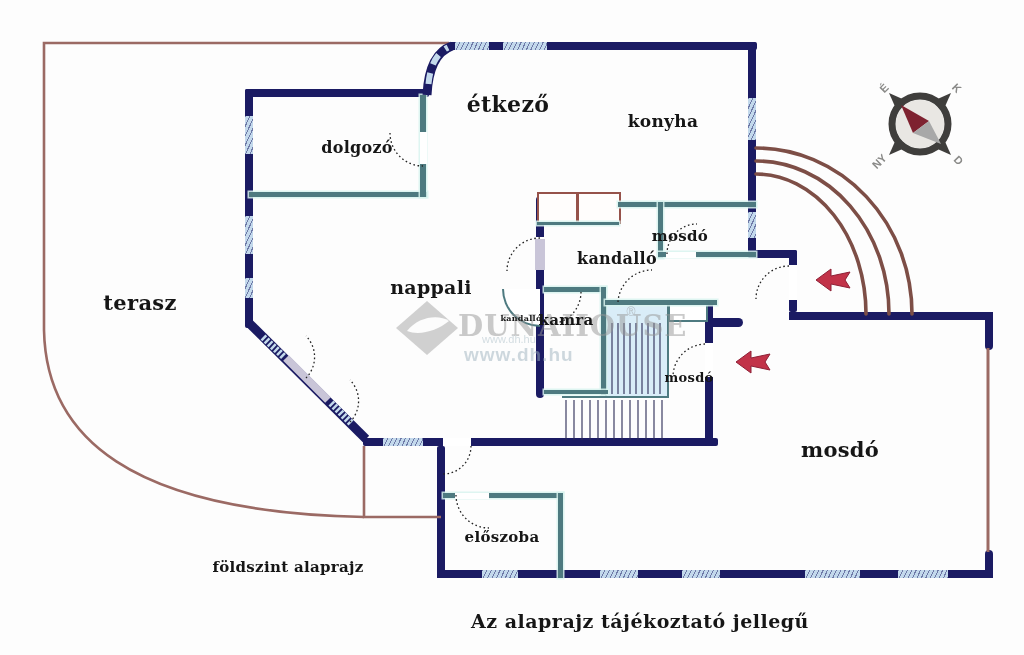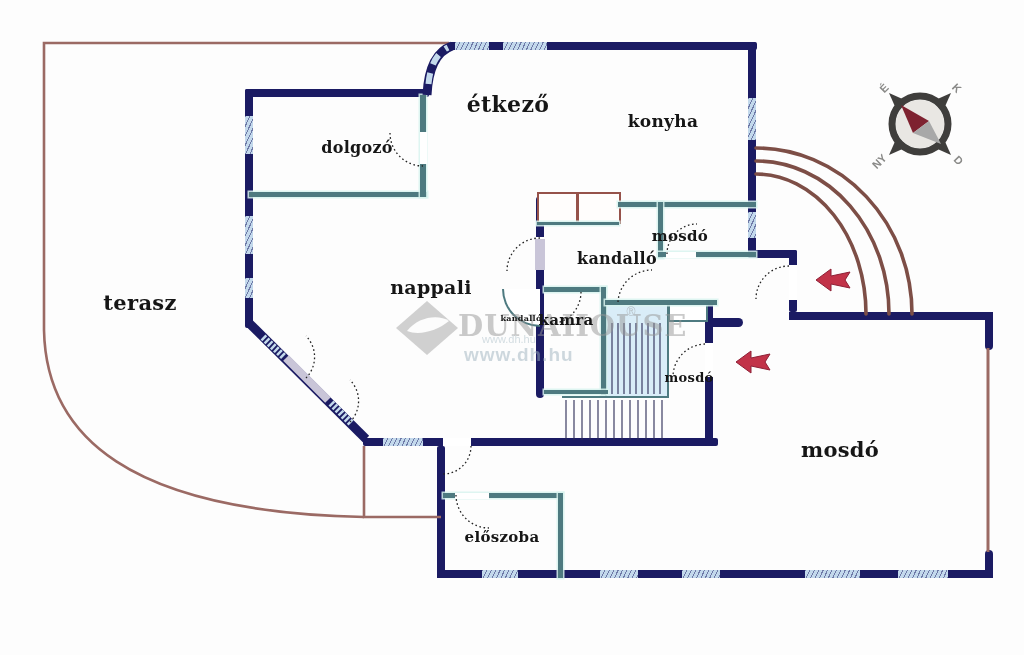--- a/index.html
+++ b/index.html
@@ -171,14 +171,16 @@
   <div class="lbl" style="left:663px;top:121px;font-size:17px;">konyha</div>
   <div class="lbl" style="left:386px;top:287px;font-size:19px;margin-left:45px;">nappali</div>
   <div class="lbl" style="left:680px;top:236px;font-size:15px;">mosdó</div>
   <div class="lbl" style="left:617px;top:258px;font-size:16px;">kandalló</div>
   <div class="lbl" style="left:566px;top:320px;font-size:15px;">kamra</div>
   <div class="lbl" style="left:521px;top:318px;font-size:8px;">kandalló</div>
   <div class="lbl" style="left:689px;top:377px;font-size:13px;">mosdó</div>
   <div class="lbl" style="left:840px;top:449px;font-size:21px;">mosdó</div>
   <div class="lbl" style="left:502px;top:537px;font-size:15px;">előszoba</div>
 
+  <div class="lbl" style="left:288px;top:567px;font-size:15px;">földszint alaprajz</div>
+  <div class="lbl" style="left:640px;top:621px;font-size:19px;letter-spacing:.5px;">Az alaprajz tájékoztató jellegű</div>
 
 </div>
 
 </body></html>

